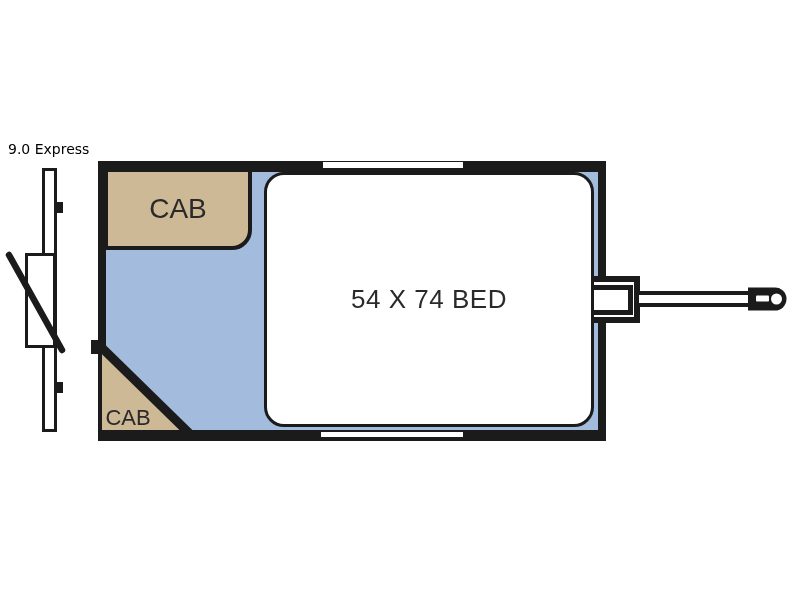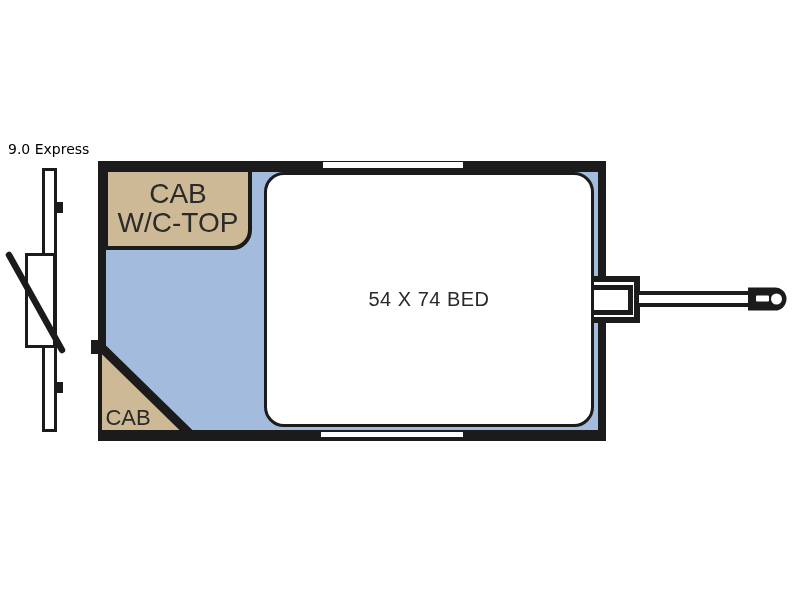--- a/index.html
+++ b/index.html
@@ -33,21 +33,21 @@
     position:absolute; left:-2px; top:-4px; width:148px; height:82px;
     box-sizing:border-box; background:#cdb995; border:4px solid #1b1b1b;
     border-radius:0 0 20px 0;
     display:flex; flex-direction:column; align-items:center; justify-content:center;
     font-size:28px; line-height:1.02; color:#2a2a2a; white-space:nowrap;
   }
   .bed {
     position:absolute; left:158px; top:0px; width:330px; height:255px;
     box-sizing:border-box; background:#ffffff; border:3px solid #1b1b1b;
     border-radius:20px; display:flex; align-items:center; justify-content:center;
-    font-size:20px; letter-spacing:0.5px; color:#2a2a2a; white-space:nowrap;
+    font-size:26px; letter-spacing:0.5px; color:#2a2a2a; white-space:nowrap;
     z-index:1;
   }
   .corner-svg {
     position:absolute; left:-8px; top:-11px; width:170px; height:280px;
     overflow:visible; z-index:1;
   }
   .corner-label {
     position:absolute; left:-4px; top:233px; width:52px; text-align:center;
     font-size:22px; color:#2a2a2a; z-index:2;
   }
@@ -88,21 +88,20 @@
   <div class="rear-hatch"></div>
   <div class="hinge hinge-top"></div>
   <div class="hinge hinge-bottom"></div>
 
   <div class="body">
     <div class="slot slot-top"></div>
     <div class="slot slot-bottom"></div>
 
     <div class="cab-box">
       <span>CAB</span>
-      <span>W/C-TOP</span>
     </div>
 
     <div class="bed">
       <span>54 X 74 BED</span>
     </div>
 
     <svg class="corner-svg" viewBox="0 0 170 280">
       <polygon points="4,186 4,269 86,269" fill="#cdb995"></polygon>
       <line x1="1" y1="184" x2="93" y2="274" stroke="#1b1b1b" stroke-width="9"></line>
       <rect x="-7" y="179" width="14" height="14" fill="#1b1b1b"></rect>

